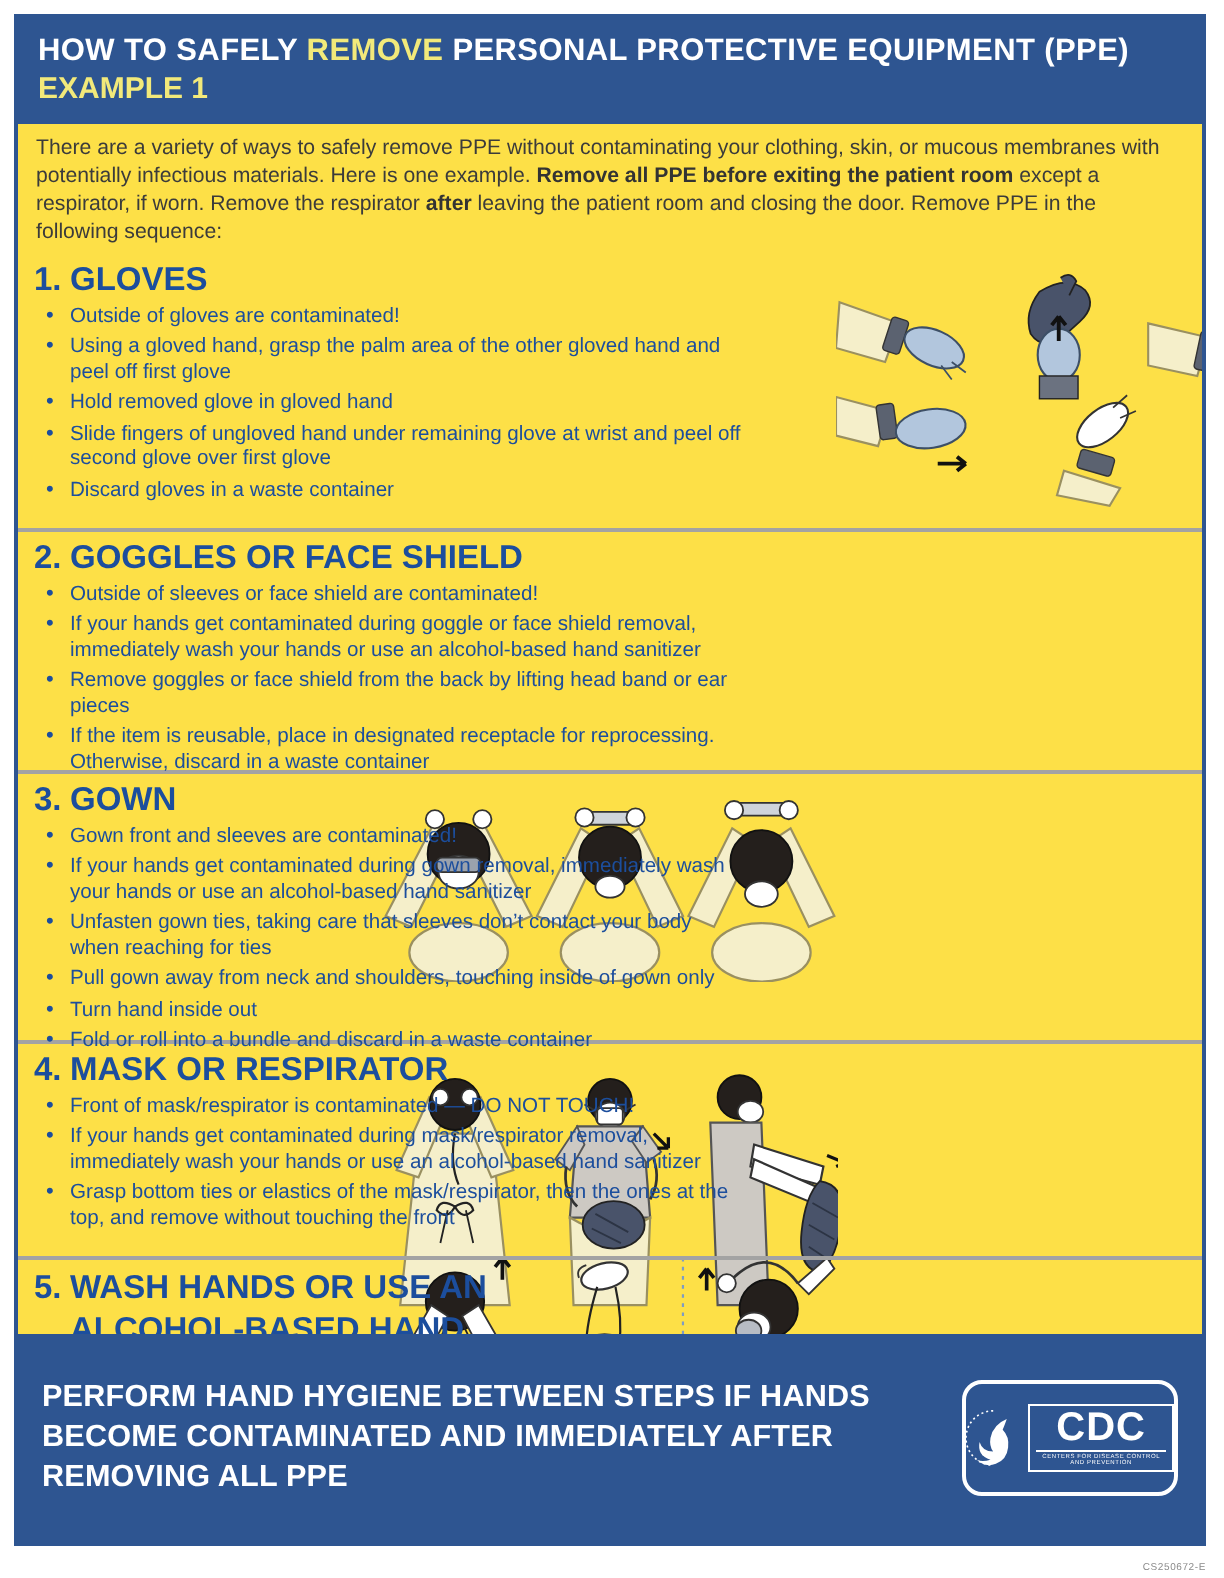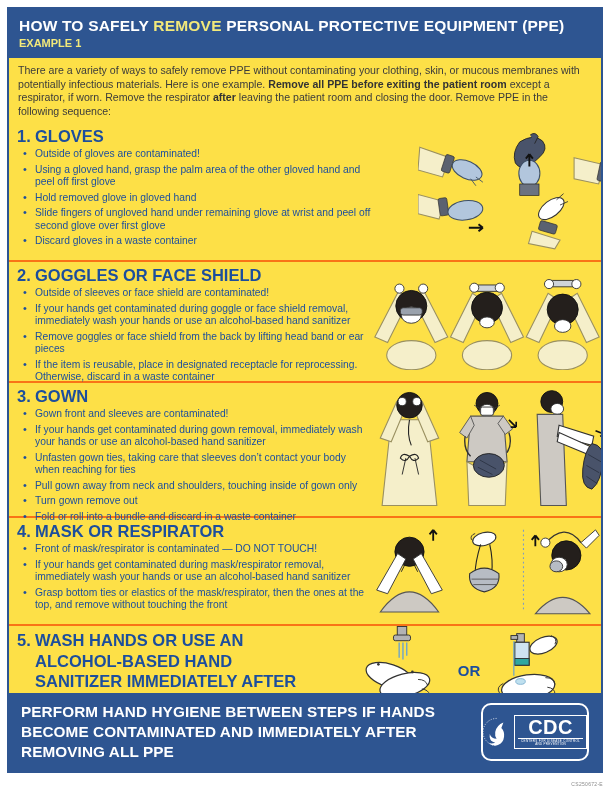--- a/index.html
+++ b/index.html
@@ -9,28 +9,28 @@
   }
   .frame{
     position:absolute;left:7px;top:7px;width:596px;height:766px;
     border:2px solid #2e5591;box-sizing:border-box;background:#fde047;
     display:flex;flex-direction:column;overflow:hidden;
   }
   
   .header-band{background:#2e5591;color:#fff;padding:8px 10px 9px 10px;flex:none;}
   .header-line1{font-size:15.5px;font-weight:bold;letter-spacing:.2px;line-height:1.15;}
   .hl-yellow{color:#f2e97a;}
-  .header-line2{font-size:11px;font-weight:bold;color:#f2e97a;margin-top:2px;line-height:1.1;}
+  .header-line2{font-size:15px;font-weight:bold;color:#f2e97a;margin-top:2px;line-height:1.1;}
   
   .intro{padding:6px 9px 4px 9px;font-size:10.6px;line-height:1.3;color:#3b3b3b;flex:none;}
   .intro b{color:#333;}
   
   .sections{flex:1;display:flex;flex-direction:column;min-height:0;}
   .section{display:flex;padding:2px 8px 3px 8px;box-sizing:border-box;}
-  .section + .section{border-top:2px solid #f97316;}
+  .section + .section{border-top:2px solid #a3a3a3;flex-direction:column;}
   .s1{min-height:137px;gap:45px;} .s2{min-height:121px;} .s3{min-height:135px;}
   .s4{min-height:108px;} .s5{min-height:92px;}
   .section-text{width:354px;flex:none;}
   .section-heading{color:#1c4e9d;font-size:16.5px;font-weight:bold;margin:2px 0 3px 0;line-height:1.1;}
   .section-heading .num{display:inline-block;width:18px;}
   .bullets{margin:0;padding:0;list-style:none;}
   .bullets li{
     position:relative;padding-left:14px;margin:0 0 3px 4px;
     color:#1c4e9d;font-size:10.3px;line-height:1.22;font-weight:normal;
   }
@@ -38,21 +38,21 @@
   .section-art{flex:1;display:flex;align-items:center;justify-content:center;padding:2px;}
   
   .s5 .section-text{width:320px;}
   .s5 .section-heading{line-height:1.25;display:flex;}
   .s5 .heading-text{width:278px;display:inline-block;}
   .or-label{color:#1c4e9d;font-size:15px;font-weight:bold;margin:0 4px;}
   .wash-art{display:flex;align-items:center;justify-content:center;flex:1;}
   
   .footer-band{
     background:#2e5591;color:#fff;display:flex;align-items:center;
-    padding:9px 12px;gap:12px;flex:none;min-height:66px;box-sizing:border-box;
+    padding:22px 12px;gap:12px;flex:none;min-height:66px;box-sizing:border-box;
   }
   .footer-msg{flex:1;font-size:15.3px;font-weight:bold;line-height:1.3;max-width:452px;letter-spacing:.1px;}
   .logo-box{
     width:104px;height:54px;border:2px solid #fff;border-radius:10px;
     display:flex;align-items:center;justify-content:center;gap:4px;flex:none;
   }
   .cdc-block{border:1.5px solid #fff;padding:1px 3px 2px 3px;text-align:center;line-height:1;}
   .cdc-big{font-size:20px;font-weight:bold;letter-spacing:.5px;}
   .cdc-sub{font-size:3px;letter-spacing:.3px;margin-top:1px;border-top:1px solid #fff;padding-top:1px;}
   .doc-code{position:absolute;right:9px;bottom:2px;font-size:5px;color:#8a8a8a;letter-spacing:.3px;}
@@ -166,21 +166,21 @@
       </div>
 
       <div class="section s3">
         <div class="section-text">
           <div class="section-heading"><span class="num">3.</span><span>GOWN</span></div>
           <ul class="bullets">
             <li>Gown front and sleeves are contaminated!</li>
             <li>If your hands get contaminated during gown removal, immediately wash your hands or use an alcohol-based hand sanitizer</li>
             <li>Unfasten gown ties, taking care that sleeves don’t contact your body when reaching for ties</li>
             <li>Pull gown away from neck and shoulders, touching inside of gown only</li>
-            <li>Turn gown remove out</li>
+            <li>Turn hand inside out</li>
             <li>Fold or roll into a bundle and discard in a waste container</li>
           </ul>
         </div>
         <div class="section-art">
           <svg width="228" height="126" viewBox="0 0 250 132">
 
             <g transform="translate(40,0)">
               <path d="M-20 34 L20 34 L30 128 L-30 128 Z" fill="#f5efca" stroke="#9a9060" stroke-width="1.2"></path>
               <path d="M-32 54 L-14 14 L-4 20 L-20 58 Z" fill="#f5efca" stroke="#9a9060" stroke-width="1.2"></path>
               <path d="M32 54 L14 14 L4 20 L20 58 Z" fill="#f5efca" stroke="#9a9060" stroke-width="1.2"></path>

